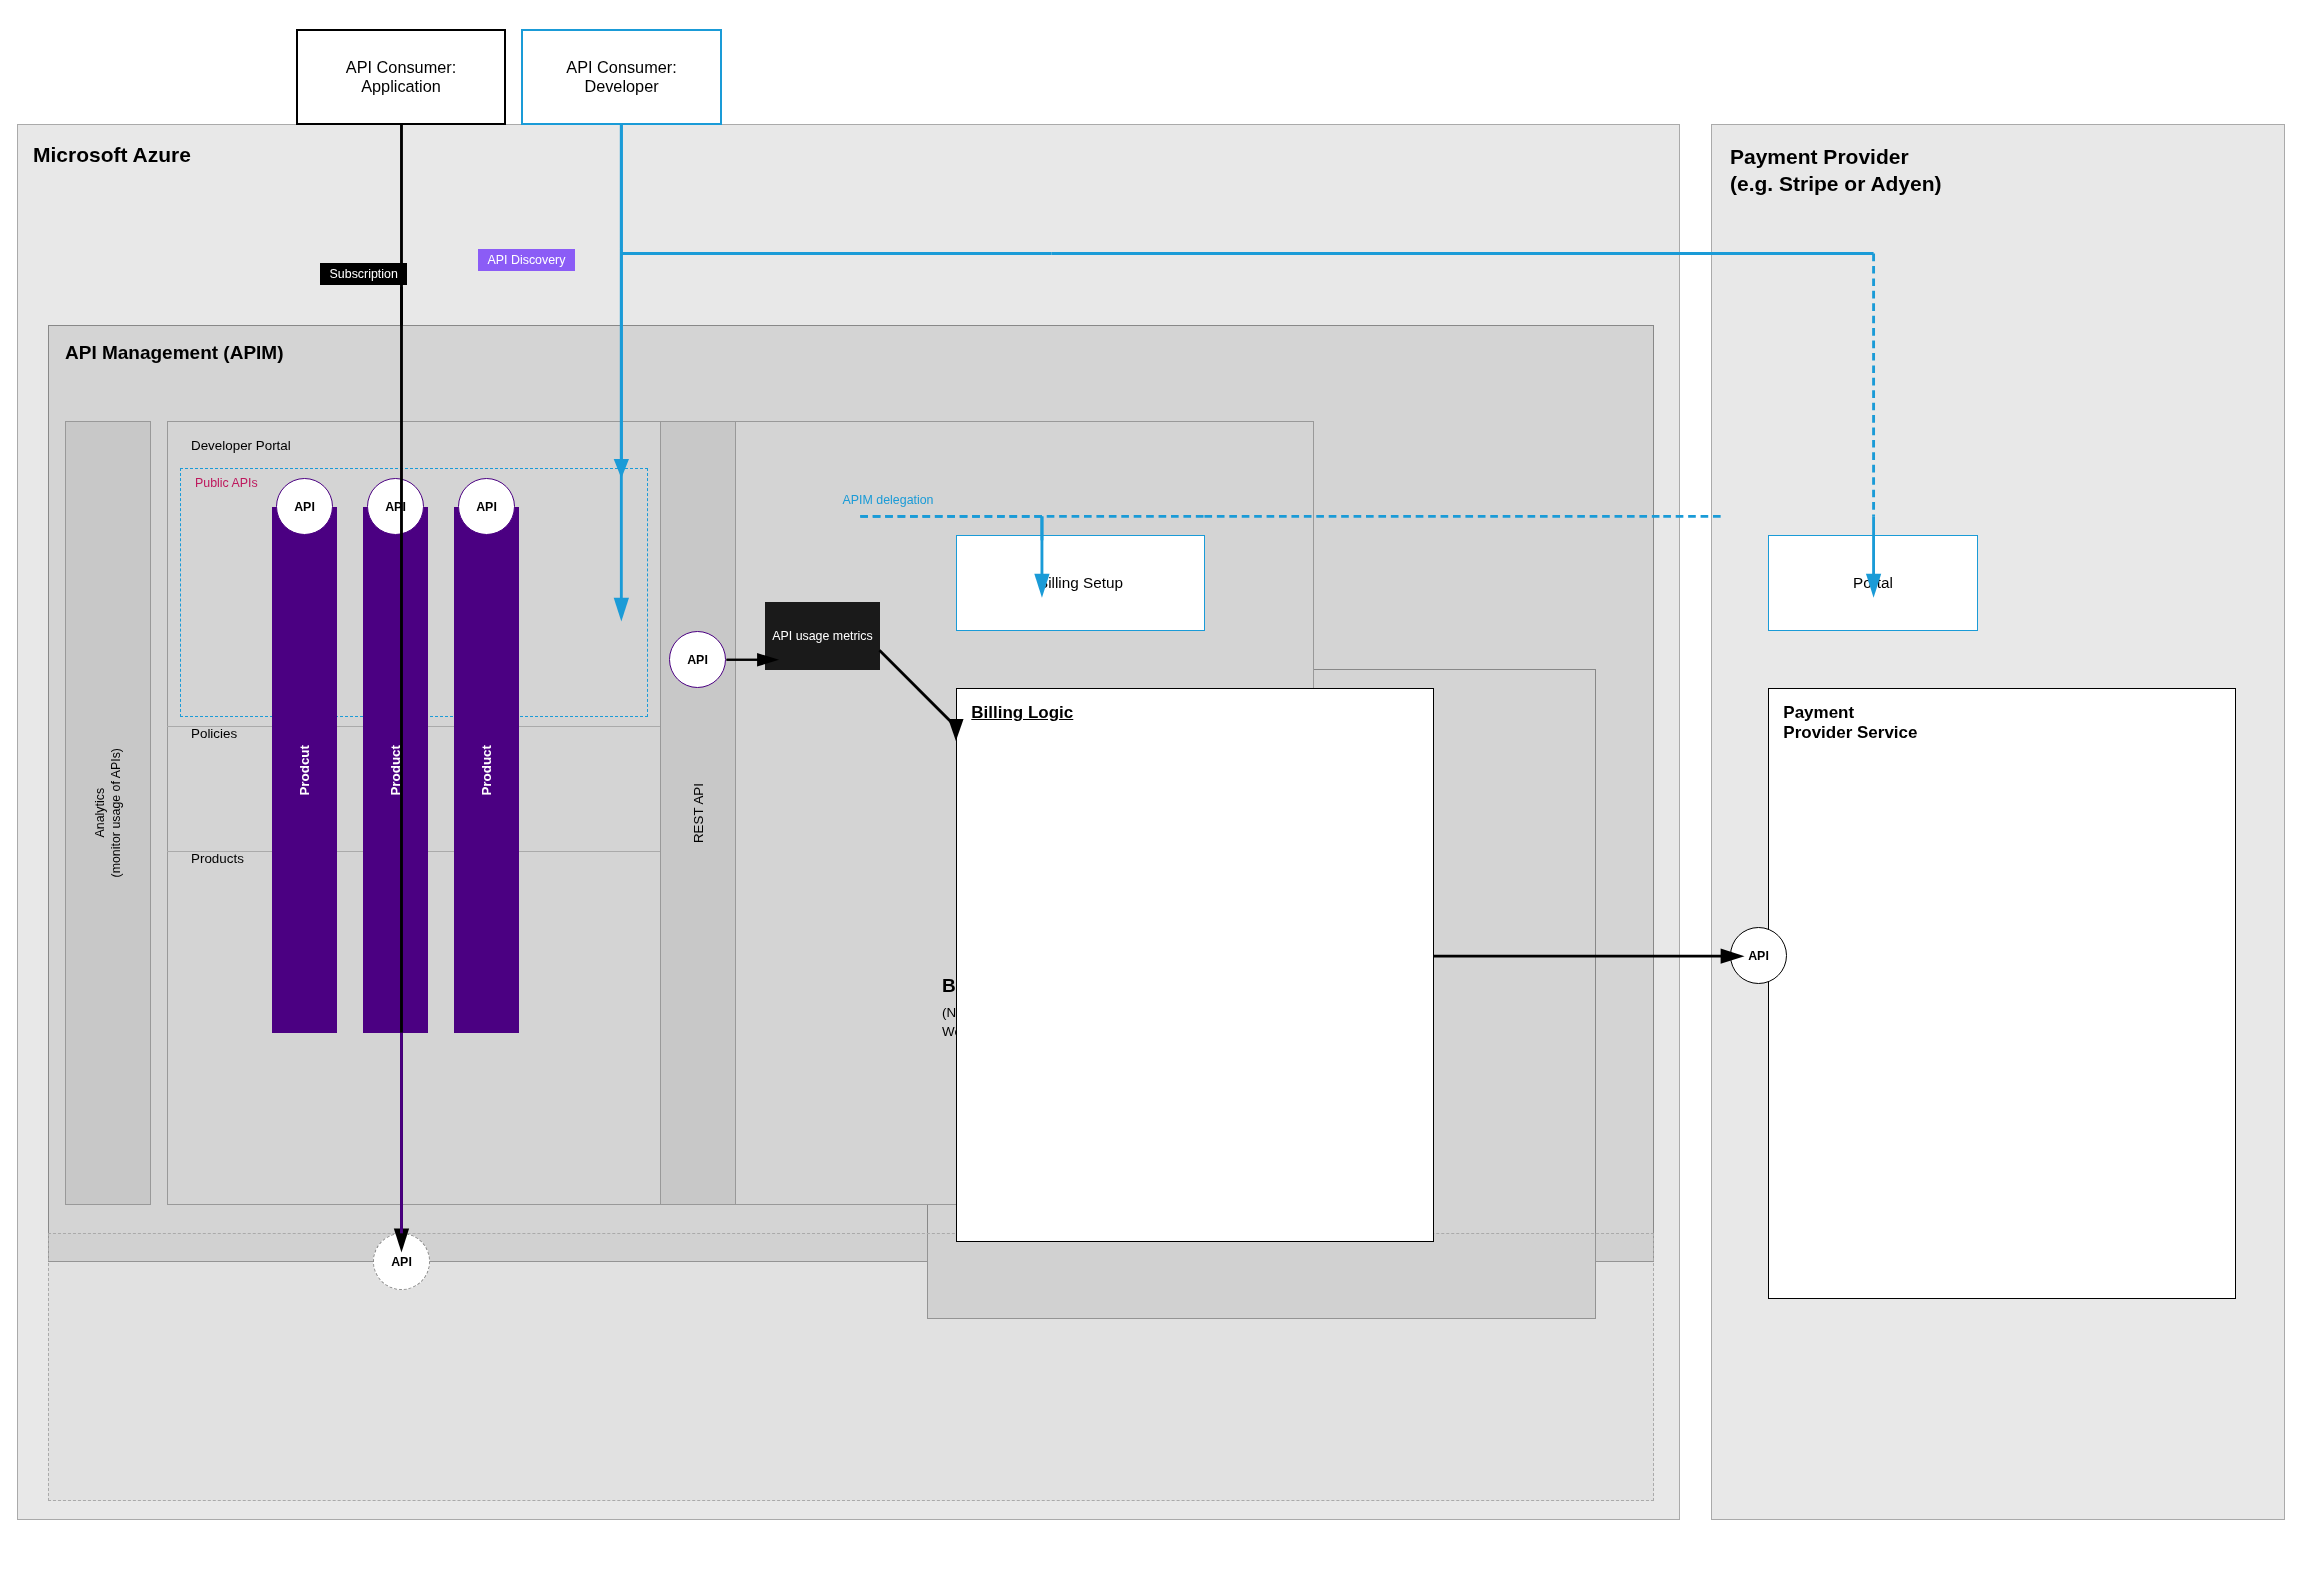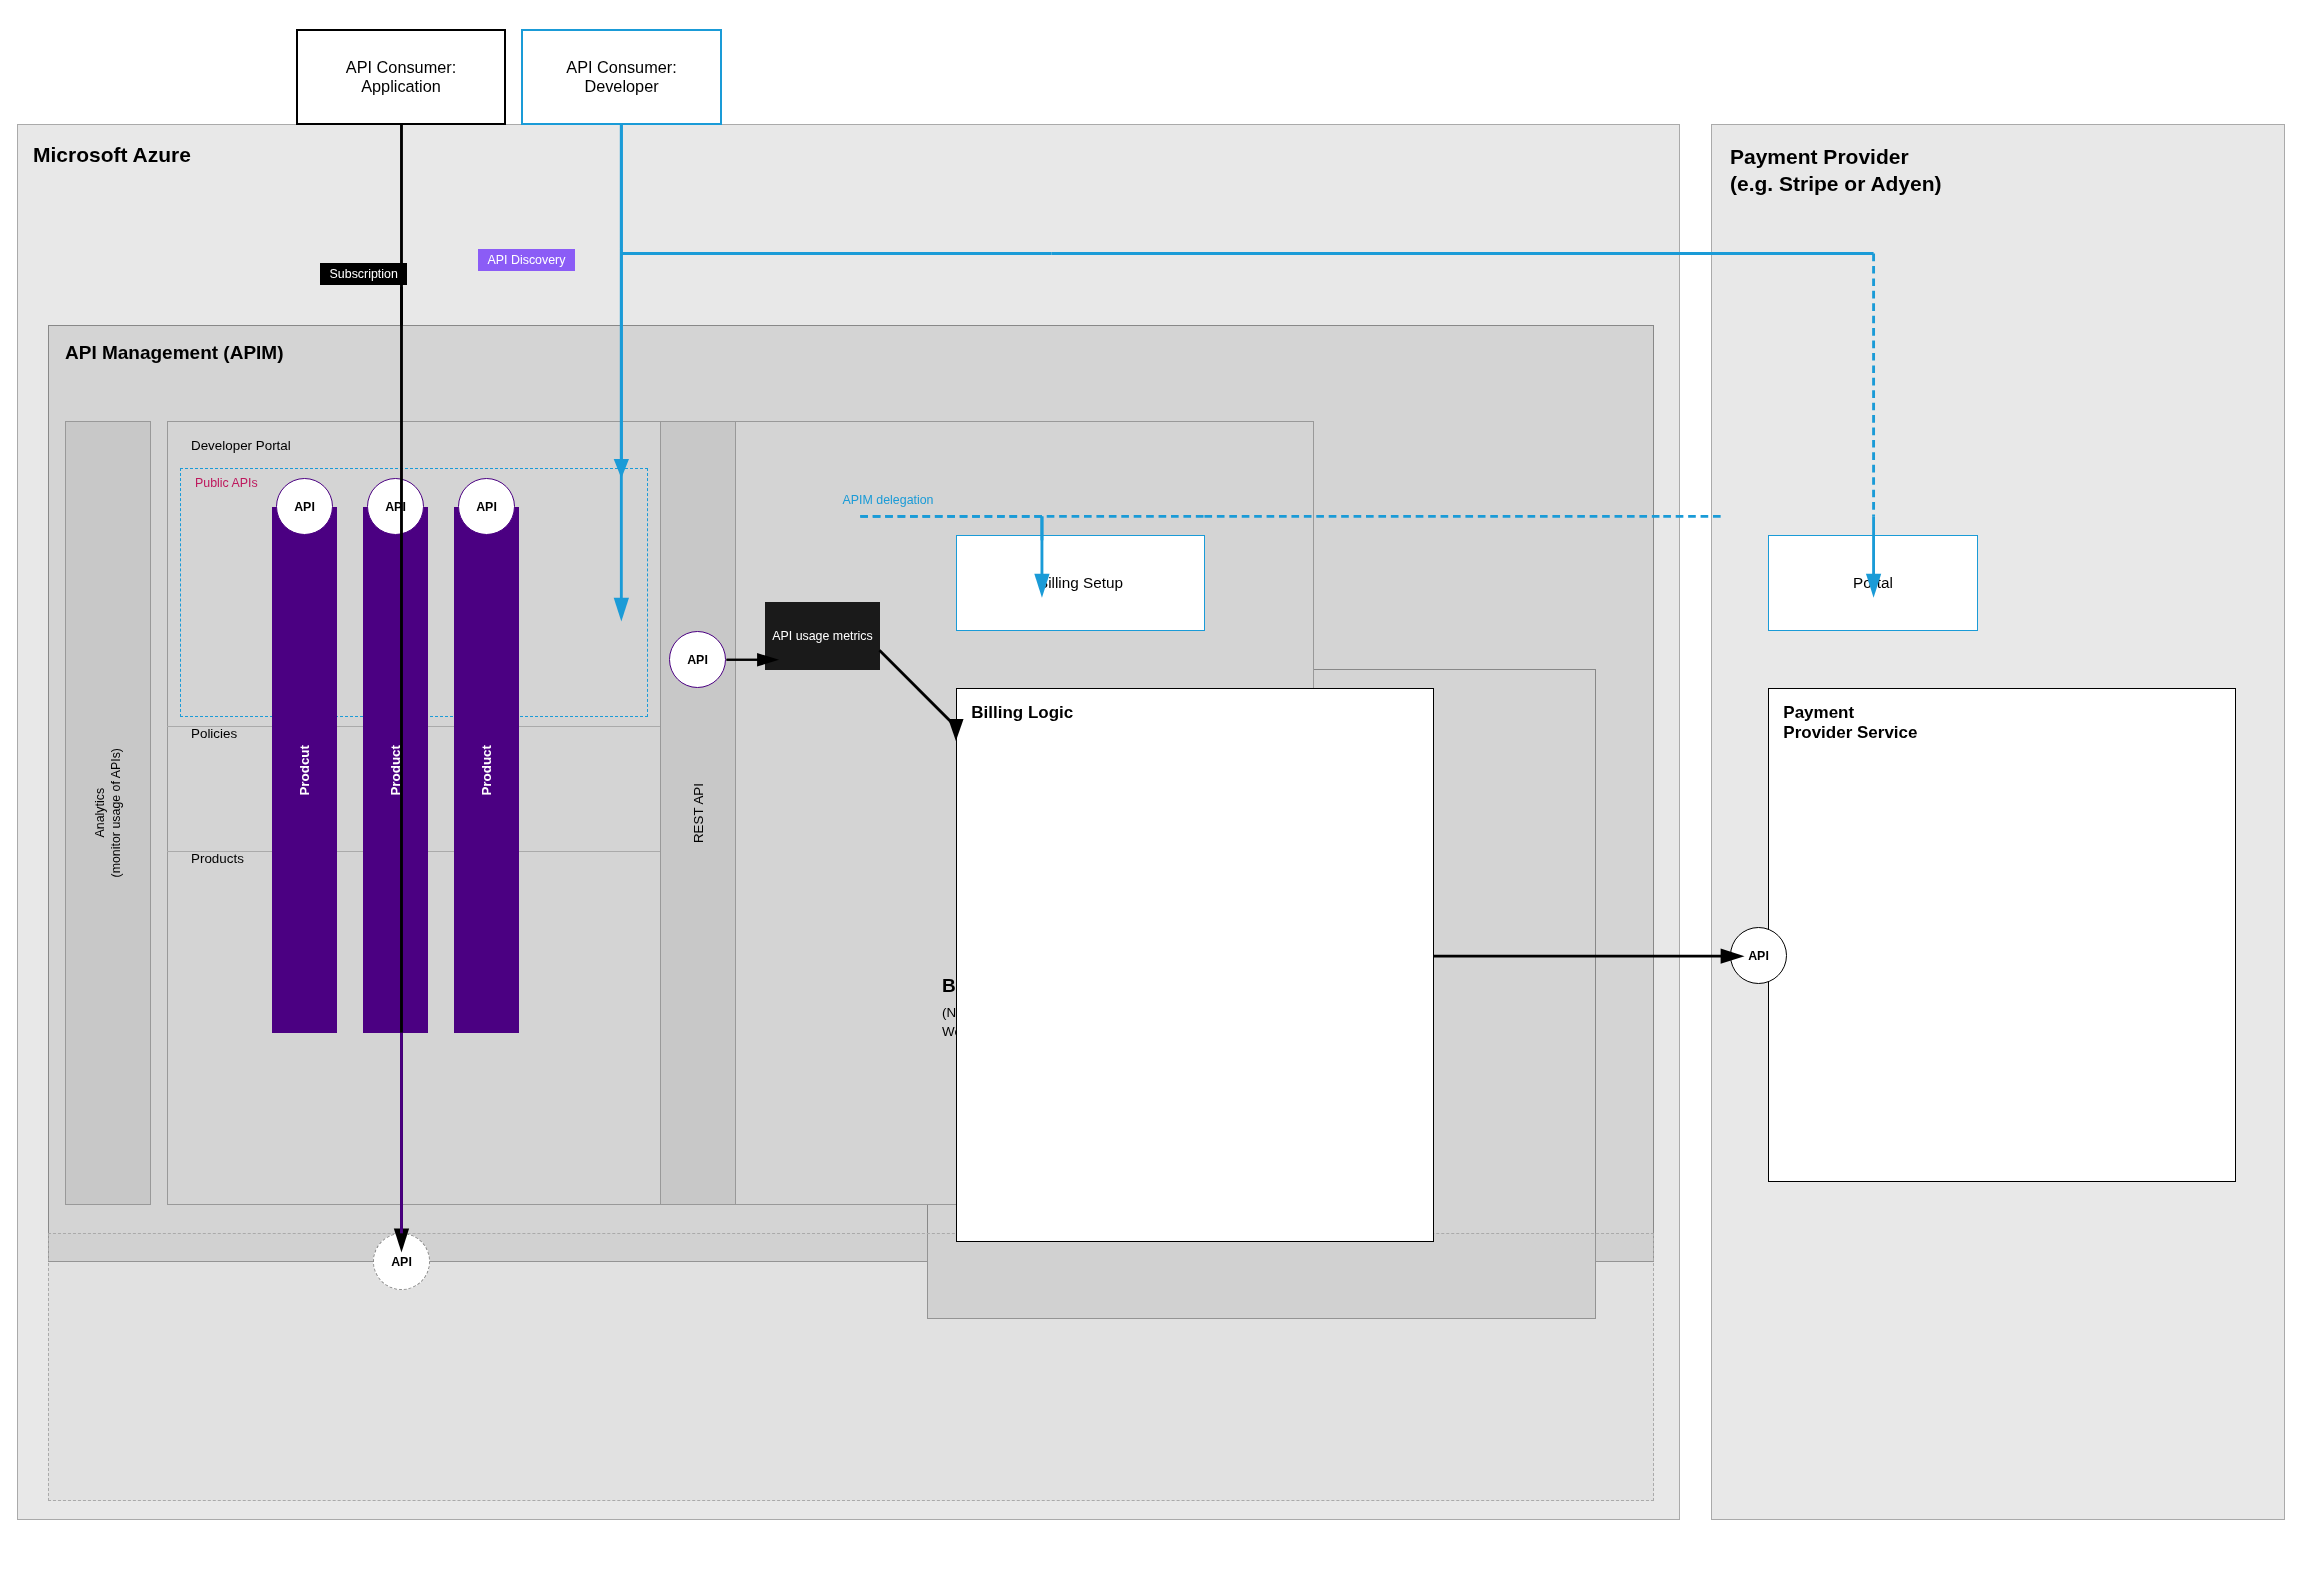--- a/index.html
+++ b/index.html
@@ -290,39 +290,40 @@
       position: absolute;
       left: 956px; top: 688px;
       width: 478px; height: 554px;
       border: 1.9px solid #000;
       background: #fff;
       display: flex; align-items: flex-start; justify-content: flex-start;
       font-size: 17px;
       font-weight: 600;
       padding: 14.3px;
       z-index: 10;
+      text-decoration: underline;
     }
 
     
     .portal-box {
       position: absolute;
       left: 1768px; top: 535px;
       width: 210px; height: 96px;
       border: 1.9px solid #1a9bd7;
       background: #fff;
       display: flex; align-items: center; justify-content: center;
       font-size: 15.3px;
       z-index: 10;
     }
 
     
     .payment-provider-service-box {
       position: absolute;
       left: 1768px; top: 688px;
-      width: 468px; height: 494px;
+      width: 468px; height: 611px;
       border: 1.9px solid #000;
       background: #fff;
       display: flex; align-items: flex-start; justify-content: flex-start;
       font-size: 17px;
       font-weight: 600;
       padding: 14.3px;
       z-index: 10;
     }
 
     

